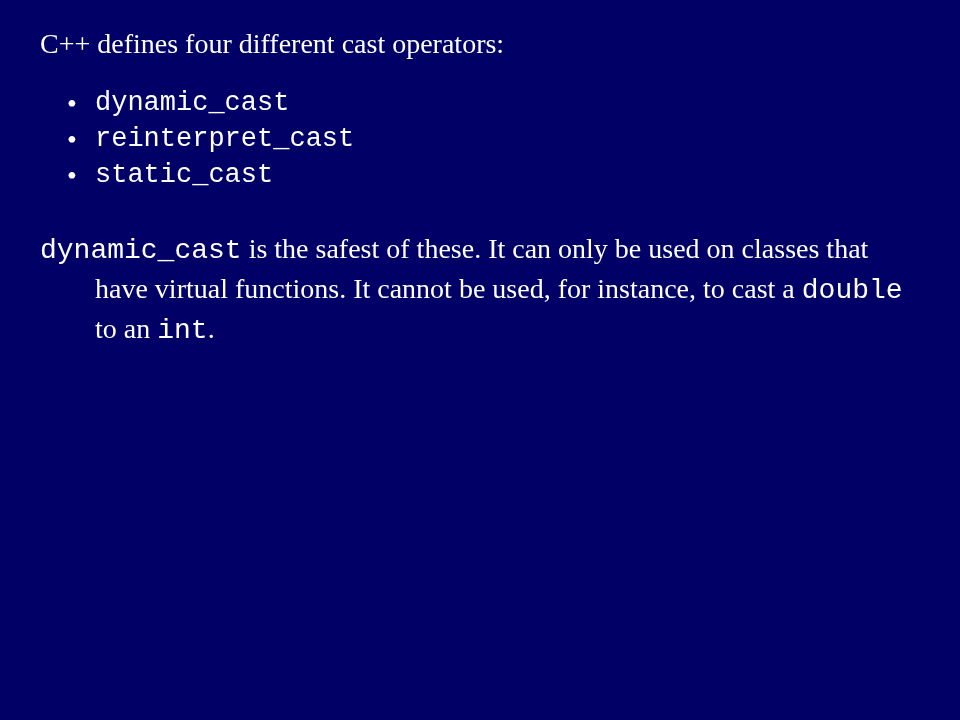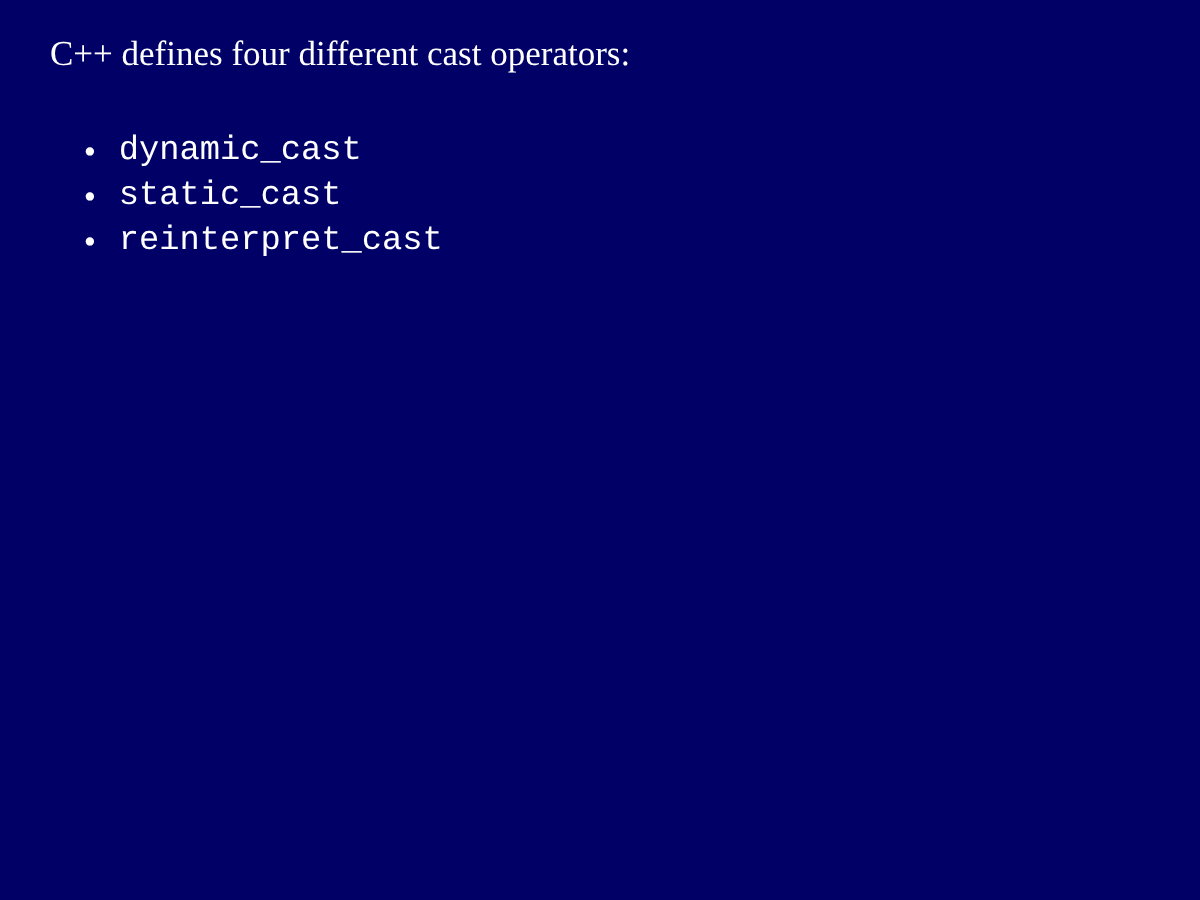--- a/index.html
+++ b/index.html
@@ -11,21 +11,21 @@
     color: #ffffff;
     font-family: "Times New Roman", Times, serif;
     font-size: 28px;
     overflow: hidden;
   }
   .slide {
     padding: 28px 40px 40px 40px;
     box-sizing: border-box;
   }
   .title {
-    margin: 0 0 46px 0;
+    margin: 0 0 28px 0;
     font-weight: normal;
   }
   ul.cast-list {
     margin: 0 0 40px 0;
     padding-left: 55px;
     list-style: none;
   }
   ul.cast-list li {
     position: relative;
     margin-bottom: 6px;
@@ -52,17 +52,20 @@
   }
 </style>
 </head>
 <body>
 
 <div class="slide">
   <p class="title">C++ defines four different cast operators:</p>
 
   <ul class="cast-list">
     <li>dynamic_cast</li>
+    <li>reinterpret_cast</li>
     <li>static_cast</li>
-    <li>reinterpret_cast</li>
   </ul>
 
+  <p class="para">
+    <span class="code">dynamic_cast</span><span> is the safest of these.  It can only be used on classes that have virtual functions.  It cannot be used, for instance, to cast a </span><span class="code">double</span><span> to an </span><span class="code">int</span><span>.</span>
+  </p>
 </div>
 
 </body></html>

